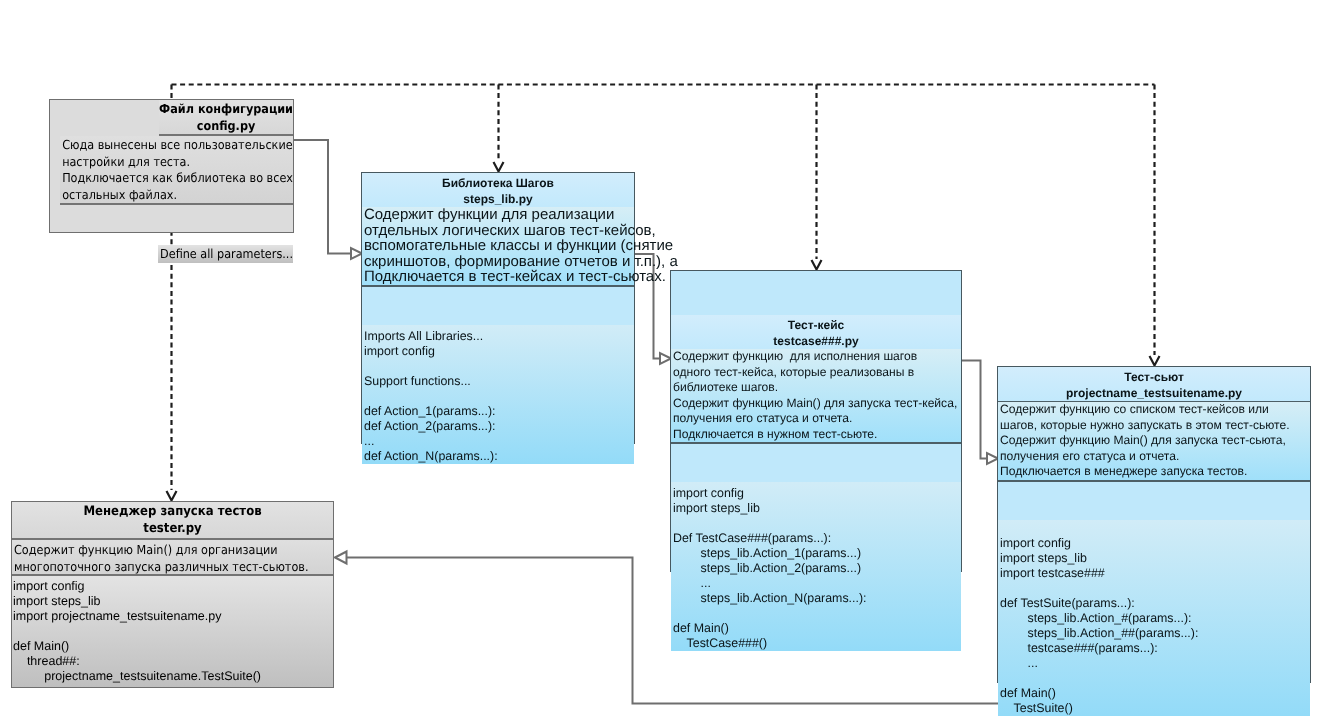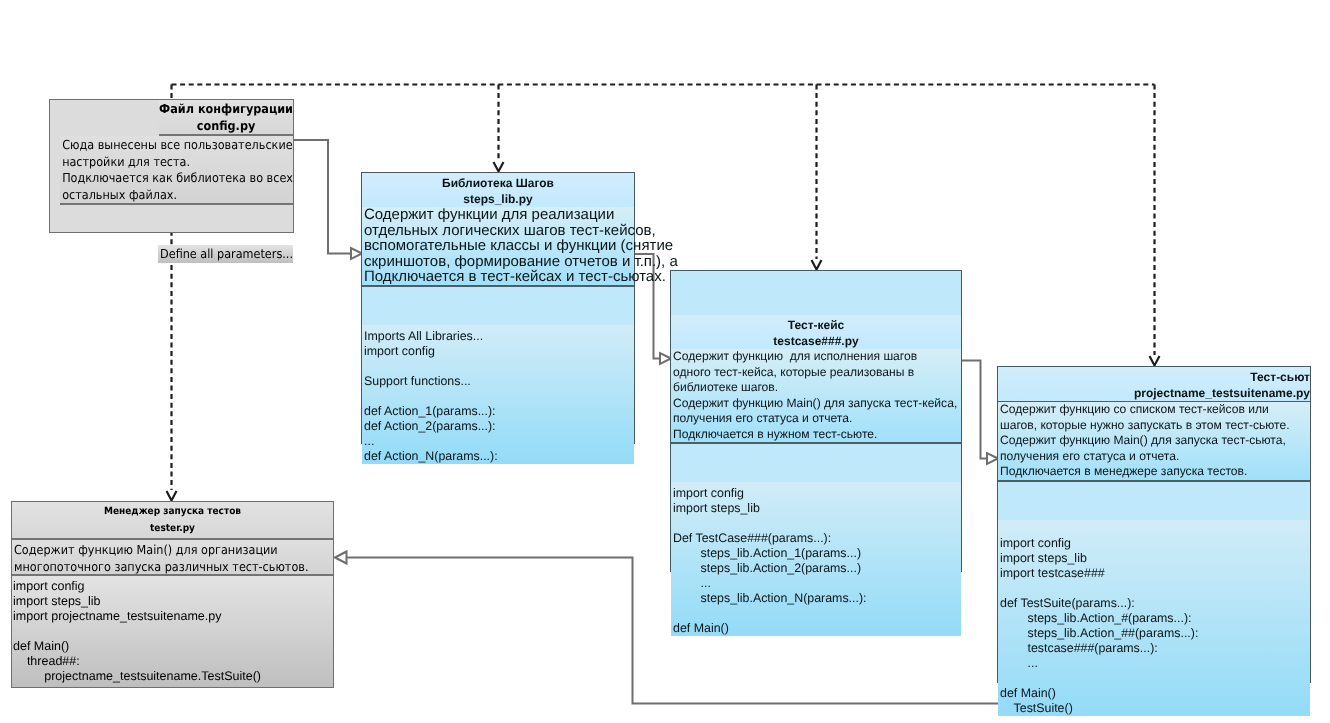--- a/index.html
+++ b/index.html
@@ -130,25 +130,26 @@
     <div>import config</div>
     <div>import steps_lib</div>
     <div> </div>
     <div>Def TestCase###(params...):</div>
     <div>        steps_lib.Action_1(params...)</div>
     <div>        steps_lib.Action_2(params...)</div>
     <div>        ...</div>
     <div>        steps_lib.Action_N(params...):</div>
     <div> </div>
     <div>def Main()</div>
+    <div>    TestCase###()</div>
   </div>
 </div>
 
 <div class="node blue" style="left:997px;top:366px;width:314px;height:317px;">
-  <div class="hdr" style="height:36px;padding-top:2px;font-size:12px;line-height:16px;text-align:right;">
+  <div class="hdr" style="height:36px;padding-top:2px;font-size:12px;line-height:16px;">
     <div>Тест-сьют</div>
     <div>projectname_testsuitename.py</div>
   </div>
   <div class="sec desc" style="height:81px;padding:0 0 0 2px;margin-top:-1px;font-size:12.1px;line-height:15.5px;">
     <div>Содержит функцию со списком тест-кейсов или</div>
     <div>шагов, которые нужно запускать в этом тест-сьюте.</div>
     <div>Содержит функцию Main() для запуска тест-сьюта,</div>
     <div>получения его статуса и отчета.</div>
     <div>Подключается в менеджере запуска тестов.</div>
   </div>
@@ -162,21 +163,21 @@
     <div>        steps_lib.Action_##(params...):</div>
     <div>        testcase###(params...):</div>
     <div>        ...</div>
     <div> </div>
     <div>def Main()</div>
     <div>    TestSuite()</div>
   </div>
 </div>
 
 <div class="node grey" style="left:11px;top:501px;width:323px;height:187px;">
-  <div class="hdr" style="height:38px;padding-top:2px;font-size:10px;line-height:16.5px;">
+  <div class="hdr" style="height:38px;padding-top:2px;font-size:13px;line-height:16.5px;">
     <div>Менеджер запуска тестов</div>
     <div>tester.py</div>
   </div>
   <div class="sec desc" style="height:36px;padding:2px 0 0 2px;font-size:12.5px;line-height:16.5px;">
     <div>Содержит функцию Main() для организации</div>
     <div>многопоточного запуска различных тест-сьютов.</div>
   </div>
   <div class="sec last code liber" style="padding:3px 0 0 1px;font-size:12.5px;line-height:15px;font-family:'Liberation Sans',sans-serif;">
     <div>import config</div>
     <div>import steps_lib</div>

